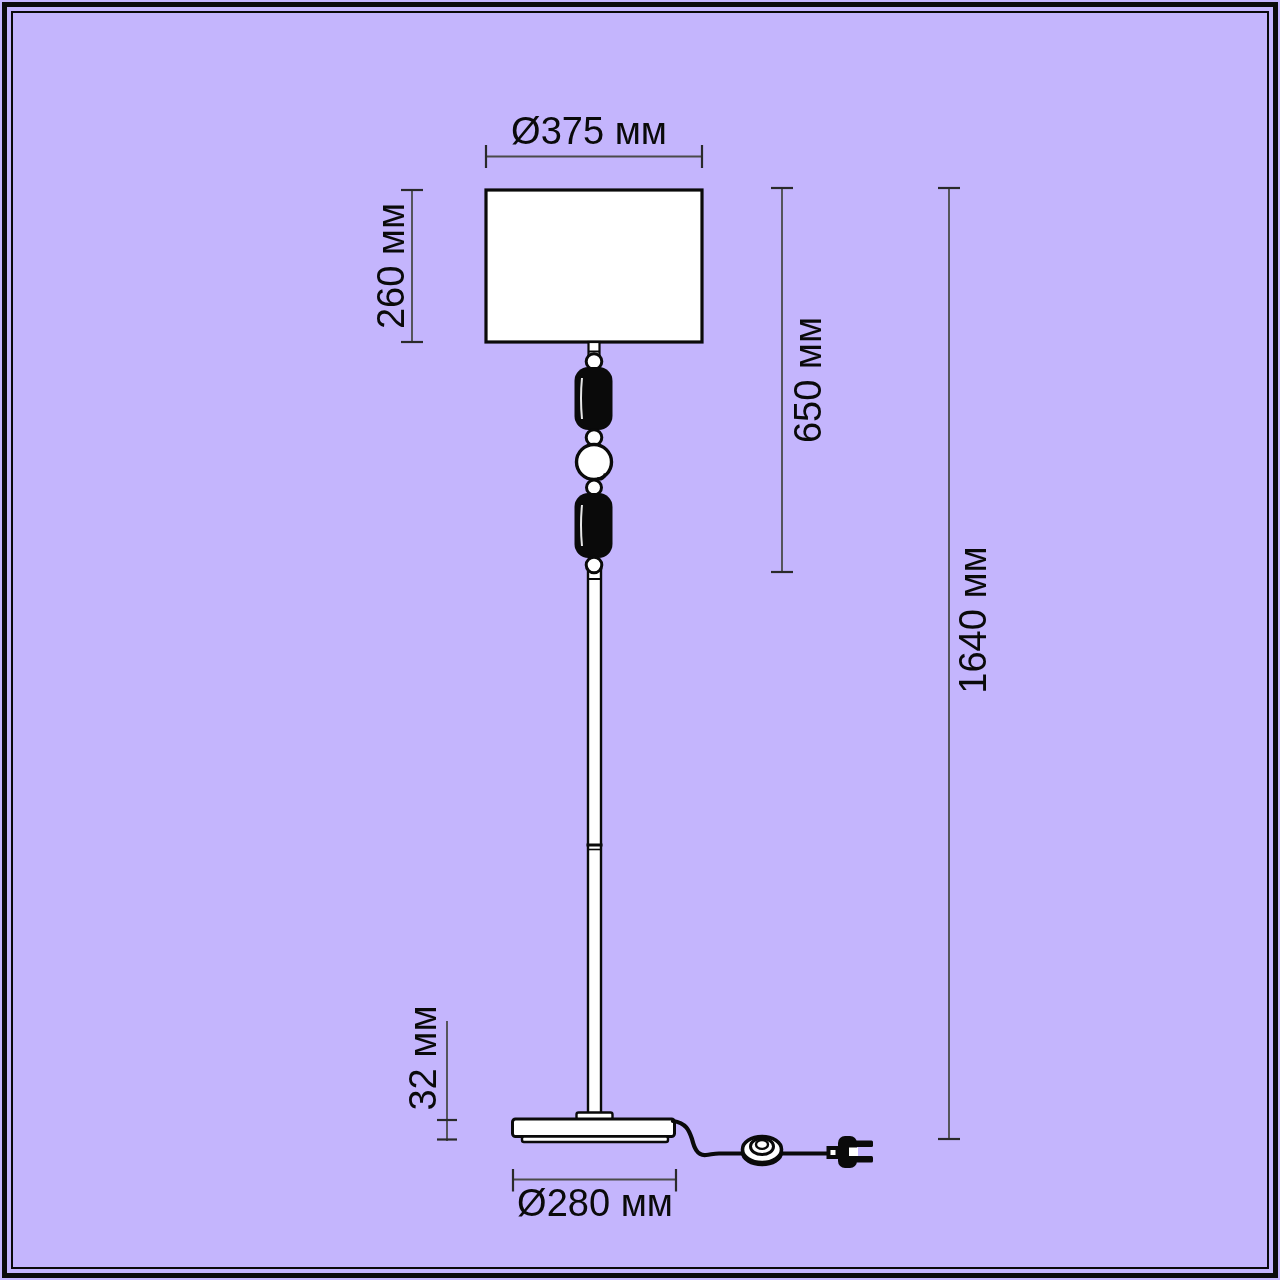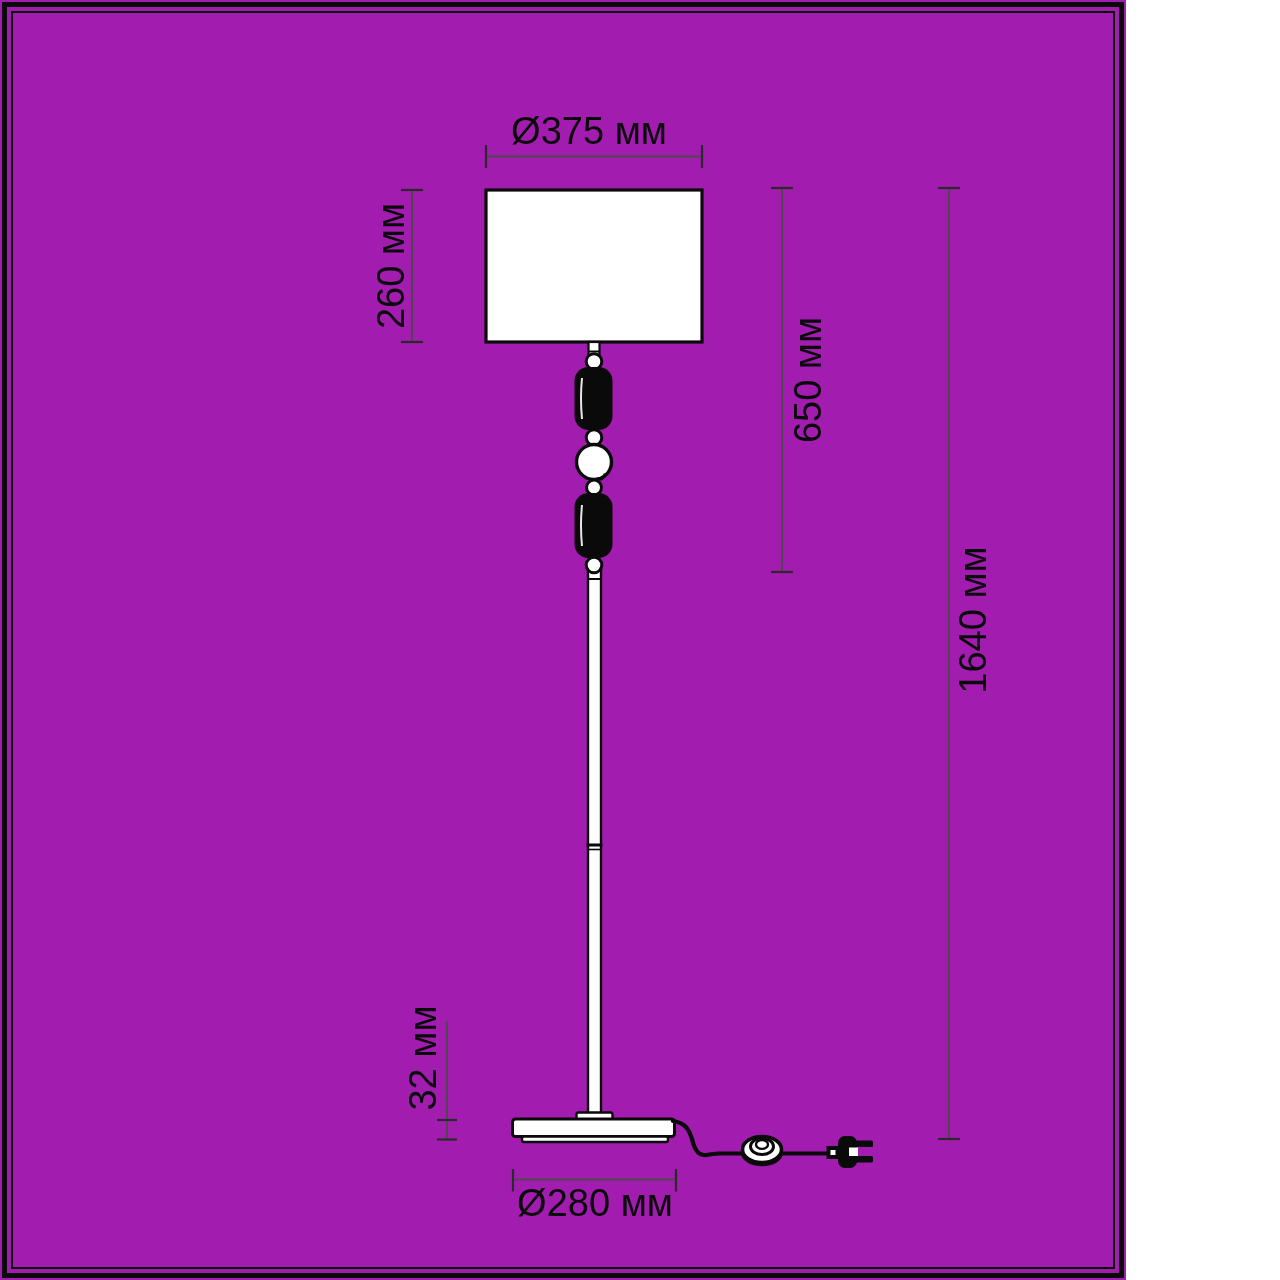--- a/index.html
+++ b/index.html
@@ -1,16 +1,16 @@
 <!DOCTYPE html>
 <html><head>
 <meta charset="utf-8">
 <style>
   html,body{margin:0;padding:0;background:#fff;}
-  .canvas{position:relative;width:1126px;height:1280px;background:#a21caf;overflow:hidden;}
+  .canvas{position:relative;width:1280px;height:1280px;background:#c4b5fd;overflow:hidden;}
   .frame-outer{position:absolute;inset:2px;border:5px solid #0a0a0a;pointer-events:none;}
   .frame-inner{position:absolute;inset:11px;border:2px solid #0a0a0a;pointer-events:none;}
   svg{position:absolute;left:0;top:0;}
   .dim-label{font-family:"Liberation Sans", sans-serif;font-size:38px;fill:#0a0a0a;}
   .dimline{stroke:#4a4a4a;stroke-width:1.8;}
   .tick{stroke:#2a2a2a;stroke-width:2.2;}
   .outline{stroke:#0a0a0a;fill:#ffffff;}
 </style>
 </head>
 <body>

